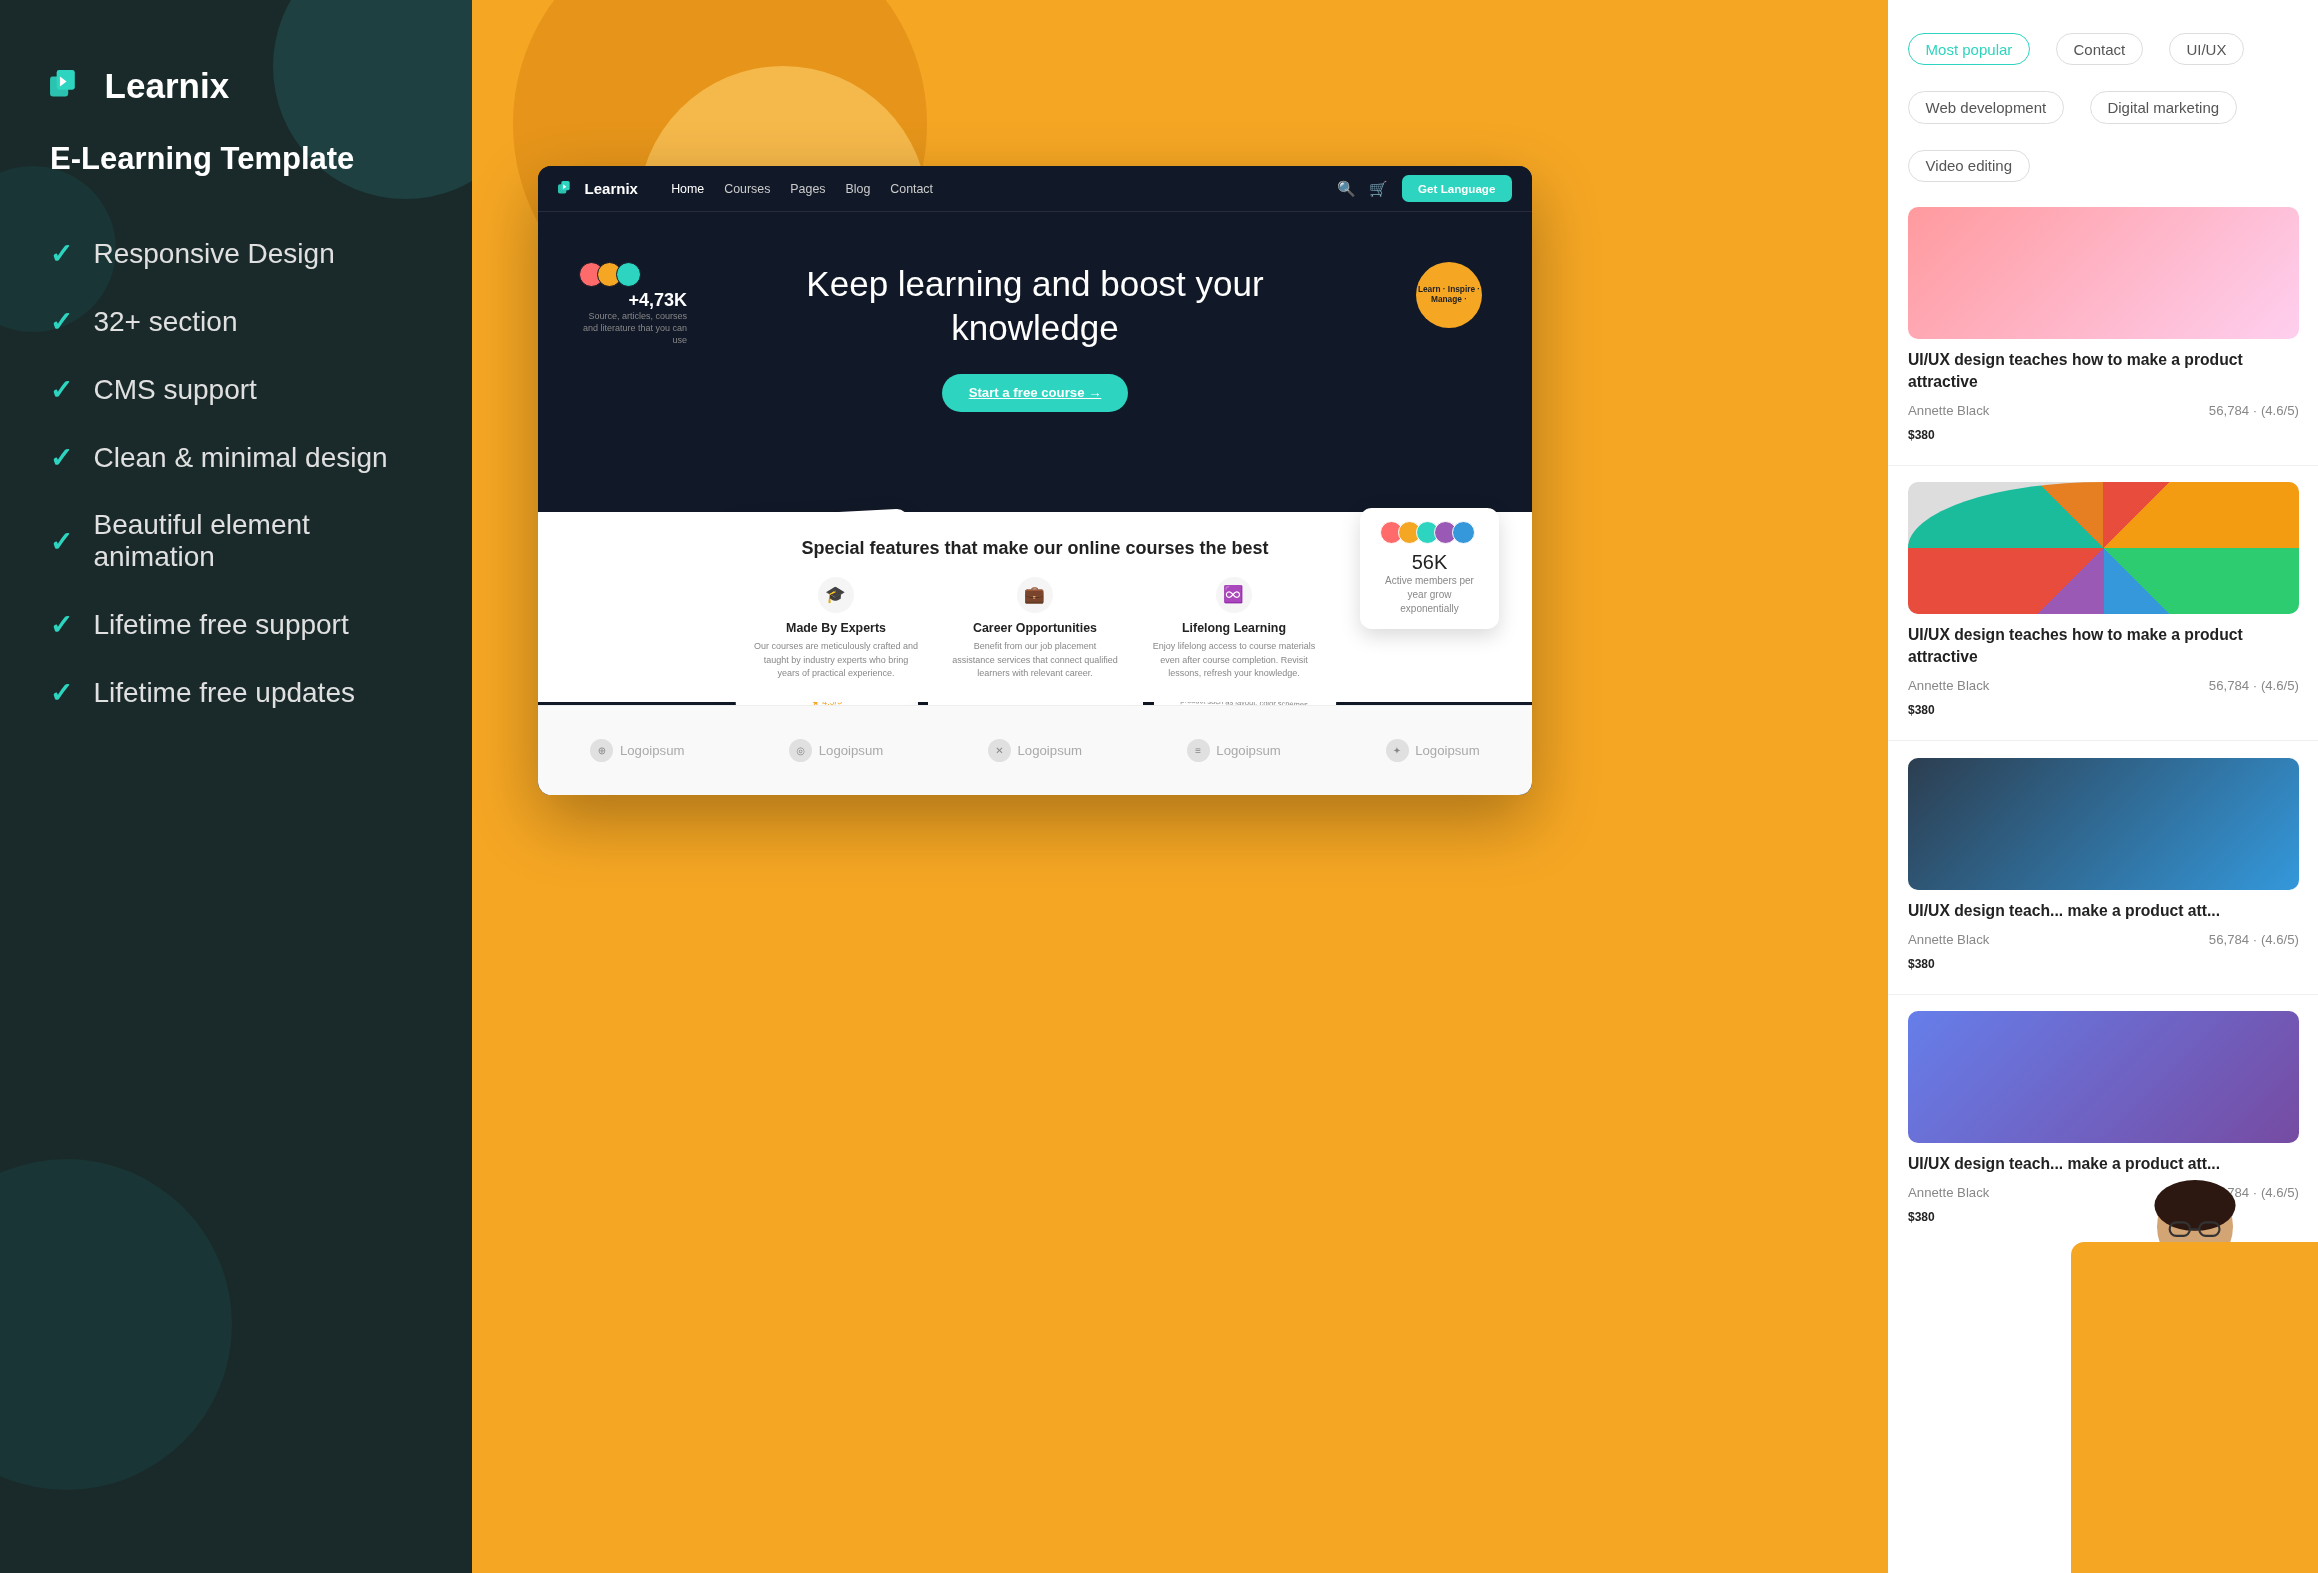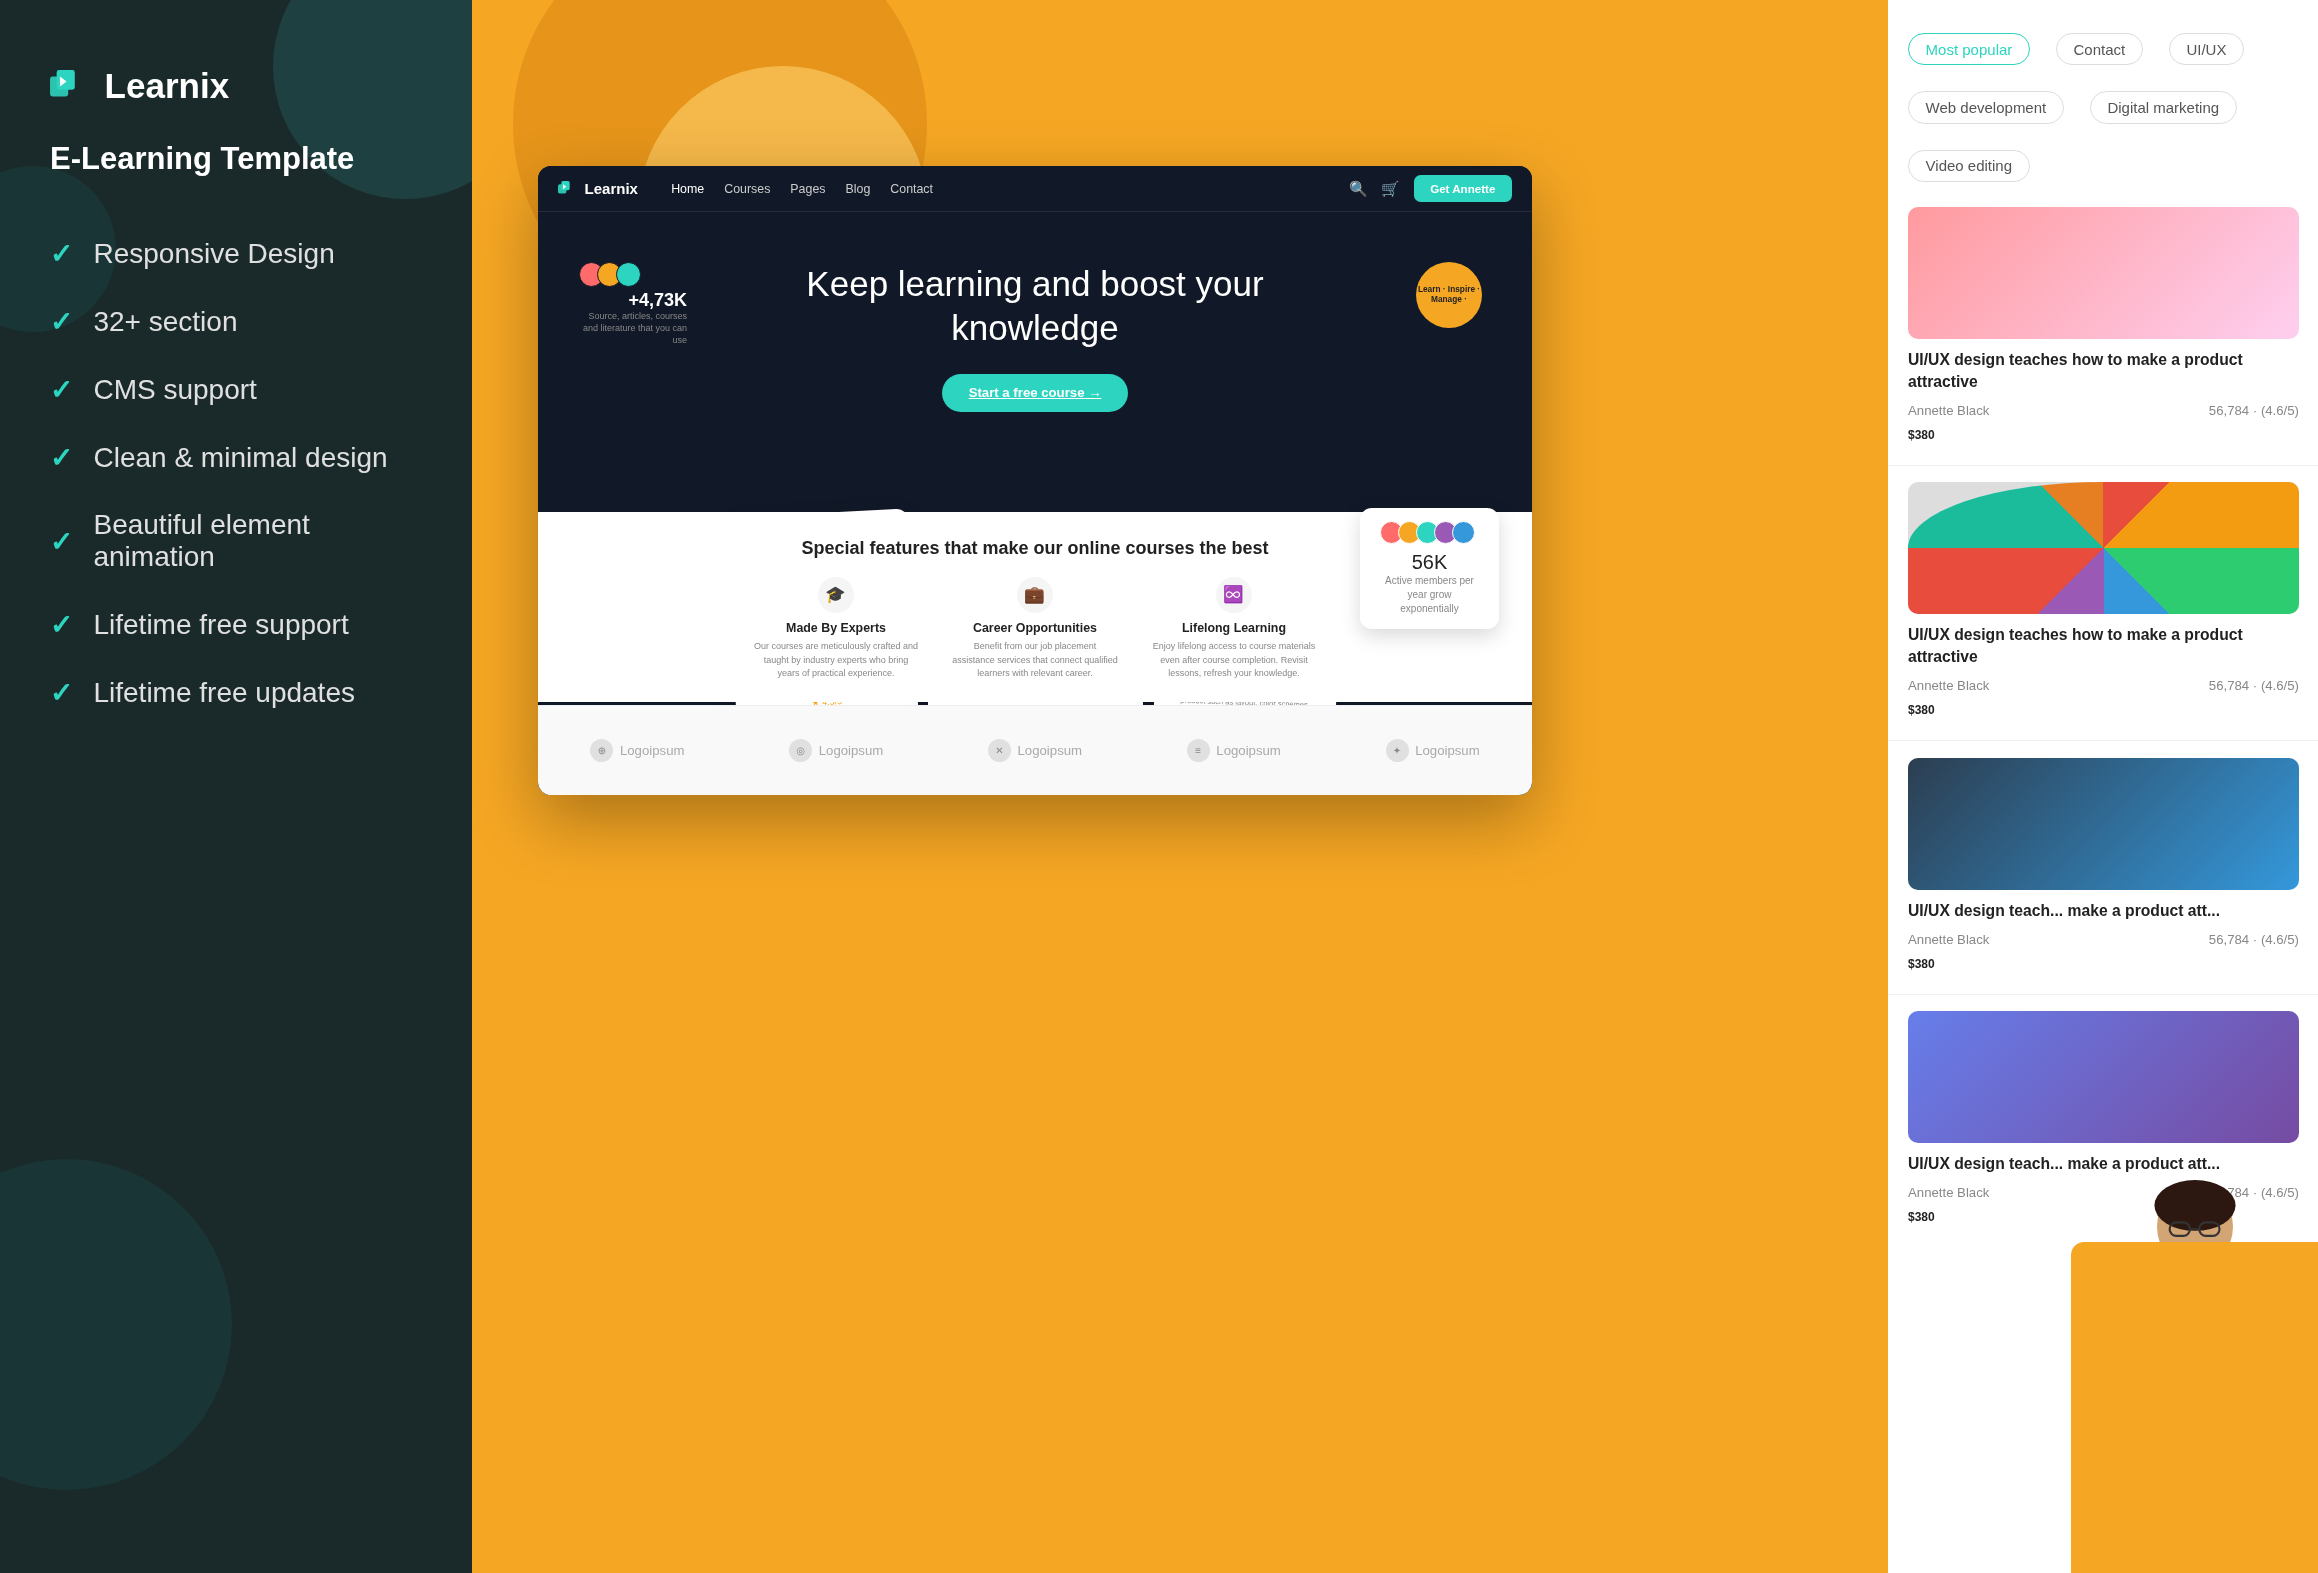--- a/index.html
+++ b/index.html
@@ -721,21 +721,21 @@
       <div class="browser-nav-links">
         <span class="browser-nav-link active">Home</span>
         <span class="browser-nav-link">Courses</span>
         <span class="browser-nav-link">Pages</span>
         <span class="browser-nav-link">Blog</span>
         <span class="browser-nav-link">Contact</span>
       </div>
       <div class="browser-nav-right">
         <span class="browser-search-icon">🔍</span>
         <span class="browser-cart-icon">🛒</span>
-        <button class="get-btn">Get Annette</button>
+        <button class="get-btn">Get Language</button>
       </div>
     </div>
 
     <div class="browser-hero">
       
       <div class="hero-stat">
         <div class="hero-avatars">
           <div class="avatar-circle" style="background:#ff6b6b;"></div>
           <div class="avatar-circle" style="background:#f5a623;"></div>
           <div class="avatar-circle" style="background:#2dd4bf;"></div>

